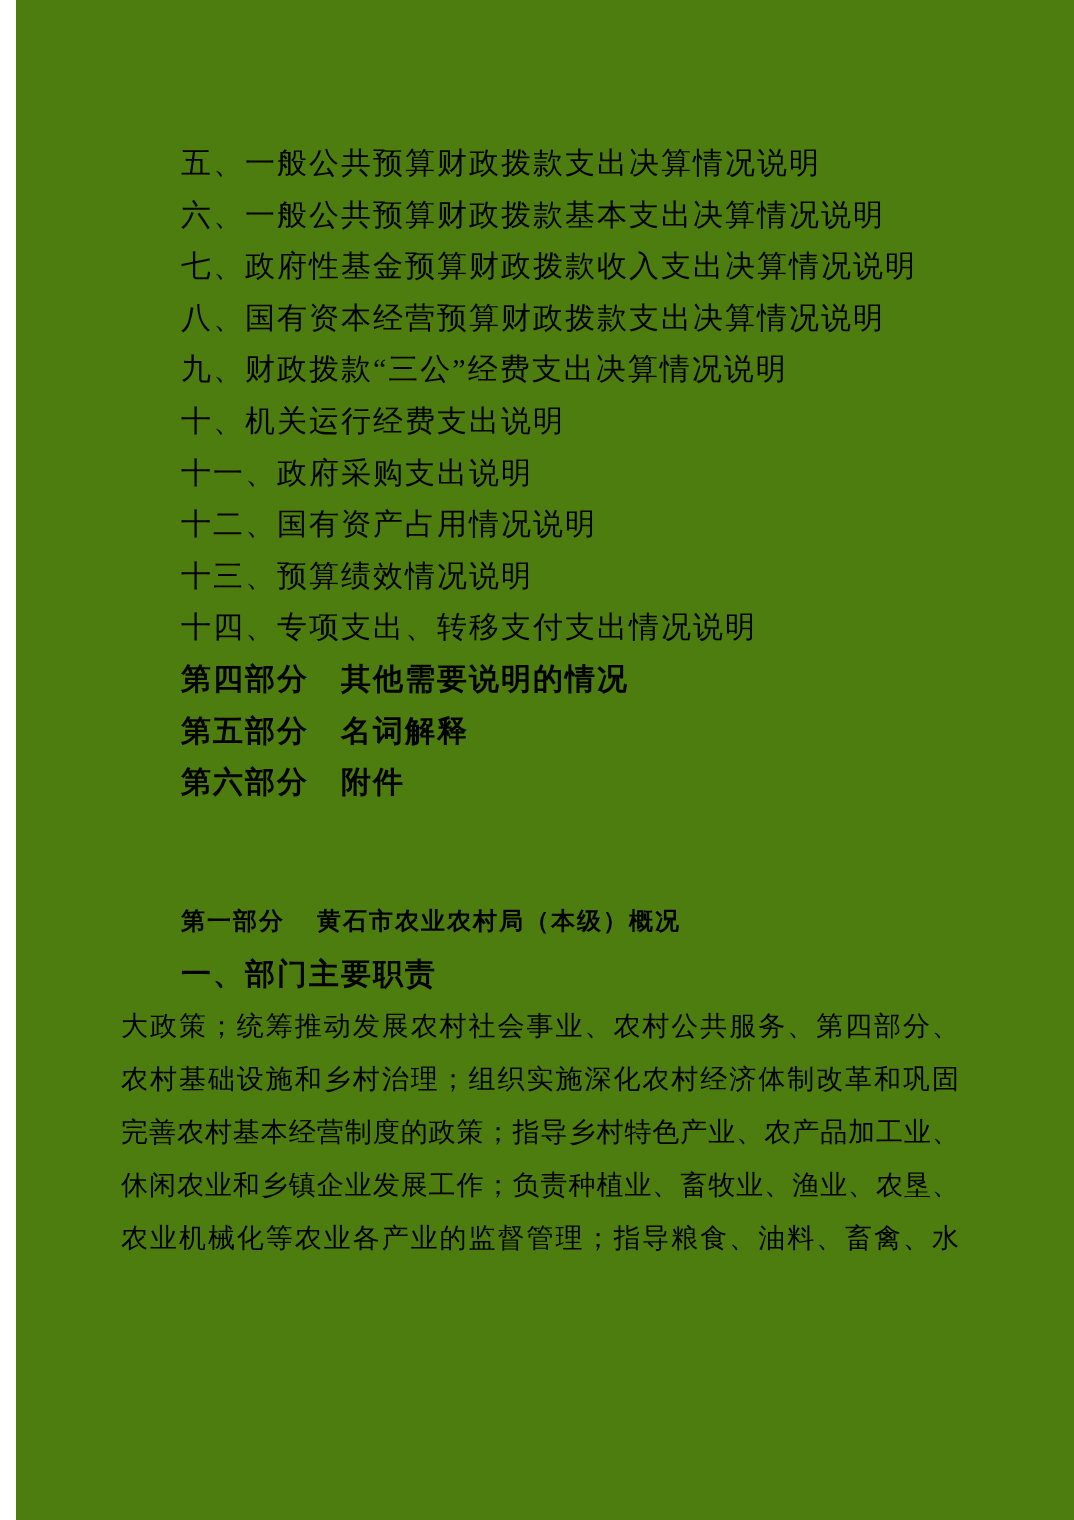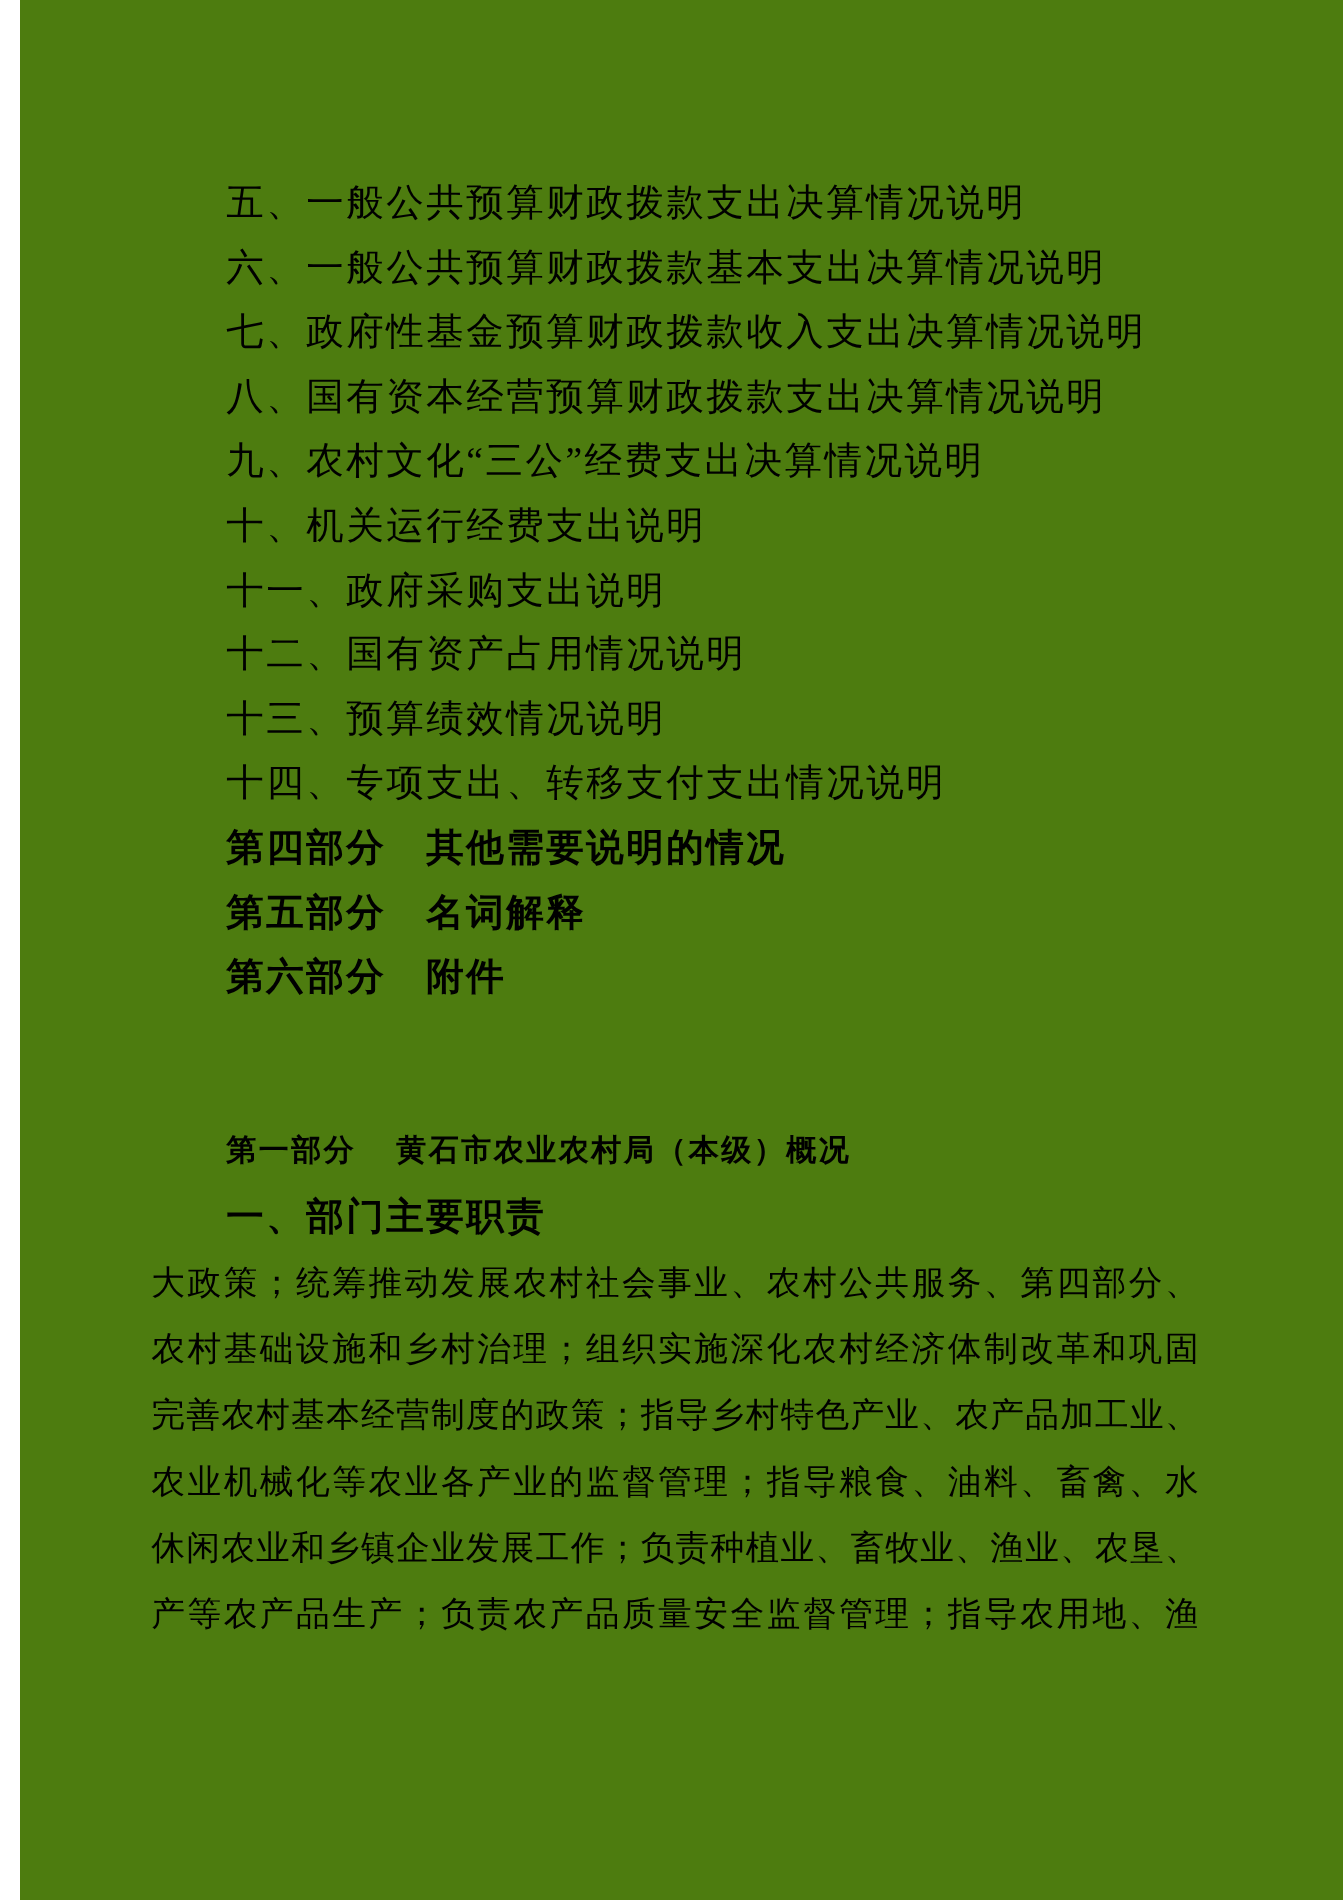--- a/index.html
+++ b/index.html
@@ -85,21 +85,21 @@
 <body>
 
 <div class="page">
   <div class="content">
 
     <div class="toc">
       <div class="toc-item">五、一般公共预算财政拨款支出决算情况说明</div>
       <div class="toc-item">六、一般公共预算财政拨款基本支出决算情况说明</div>
       <div class="toc-item">七、政府性基金预算财政拨款收入支出决算情况说明</div>
       <div class="toc-item">八、国有资本经营预算财政拨款支出决算情况说明</div>
-      <div class="toc-item">九、农村文化“三公”经费支出决算情况说明</div>
+      <div class="toc-item">九、财政拨款“三公”经费支出决算情况说明</div>
       <div class="toc-item">十、机关运行经费支出说明</div>
       <div class="toc-item">十一、政府采购支出说明</div>
       <div class="toc-item">十二、国有资产占用情况说明</div>
       <div class="toc-item">十三、预算绩效情况说明</div>
       <div class="toc-item">十四、专项支出、转移支付支出情况说明</div>
 
       <div class="toc-part">
         <span>第四部分</span><span class="part-title">其他需要说明的情况</span>
       </div>
       <div class="toc-part">
@@ -113,20 +113,19 @@
     <div class="section">
       <div class="sec-heading">
         <span>第一部分</span><span class="part-title">黄石市农业农村局（本级）概况</span>
       </div>
       <div class="sub-heading">一、部门主要职责</div>
 
       <div class="body-text">
         <div class="bline">大政策；统筹推动发展农村社会事业、农村公共服务、第四部分、</div>
         <div class="bline">农村基础设施和乡村治理；组织实施深化农村经济体制改革和巩固</div>
         <div class="bline">完善农村基本经营制度的政策；指导乡村特色产业、农产品加工业、</div>
+        <div class="bline">休闲农业和乡镇企业发展工作；负责种植业、畜牧业、渔业、农垦、</div>
         <div class="bline">农业机械化等农业各产业的监督管理；指导粮食、油料、畜禽、水</div>
-        <div class="bline">休闲农业和乡镇企业发展工作；负责种植业、畜牧业、渔业、农垦、</div>
-        <div class="bline">产等农产品生产；负责农产品质量安全监督管理；指导农用地、渔</div>
       </div>
     </div>
 
   </div>
 </div>
 
 </body></html>

